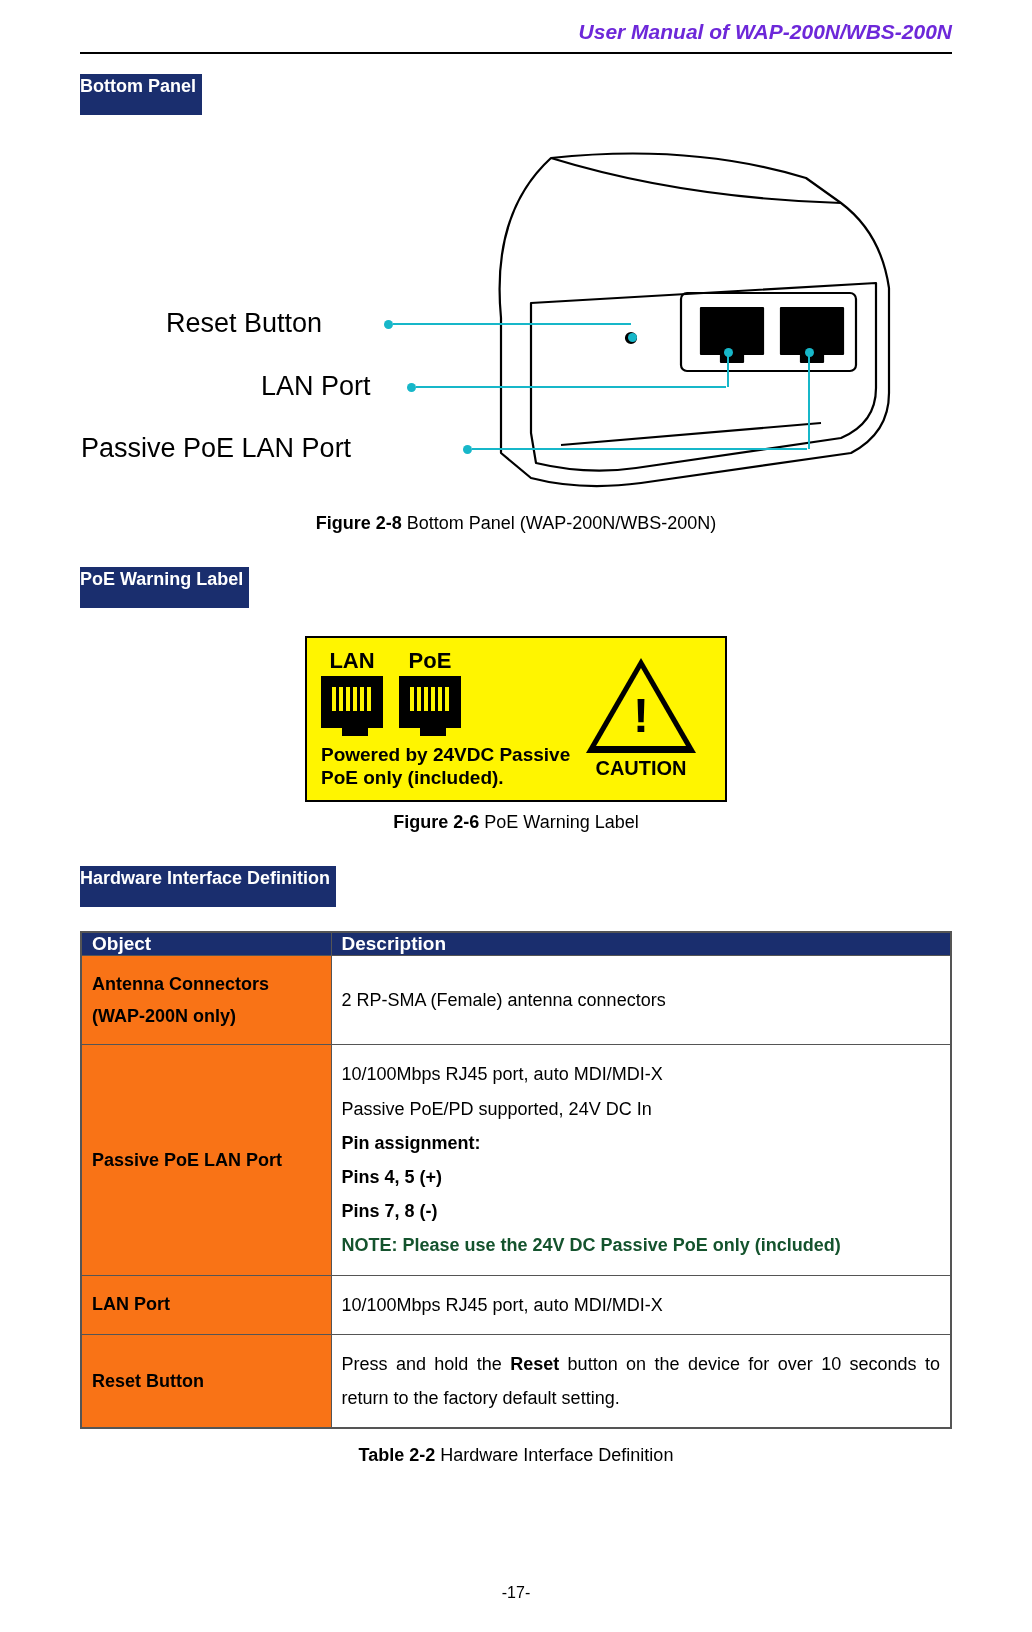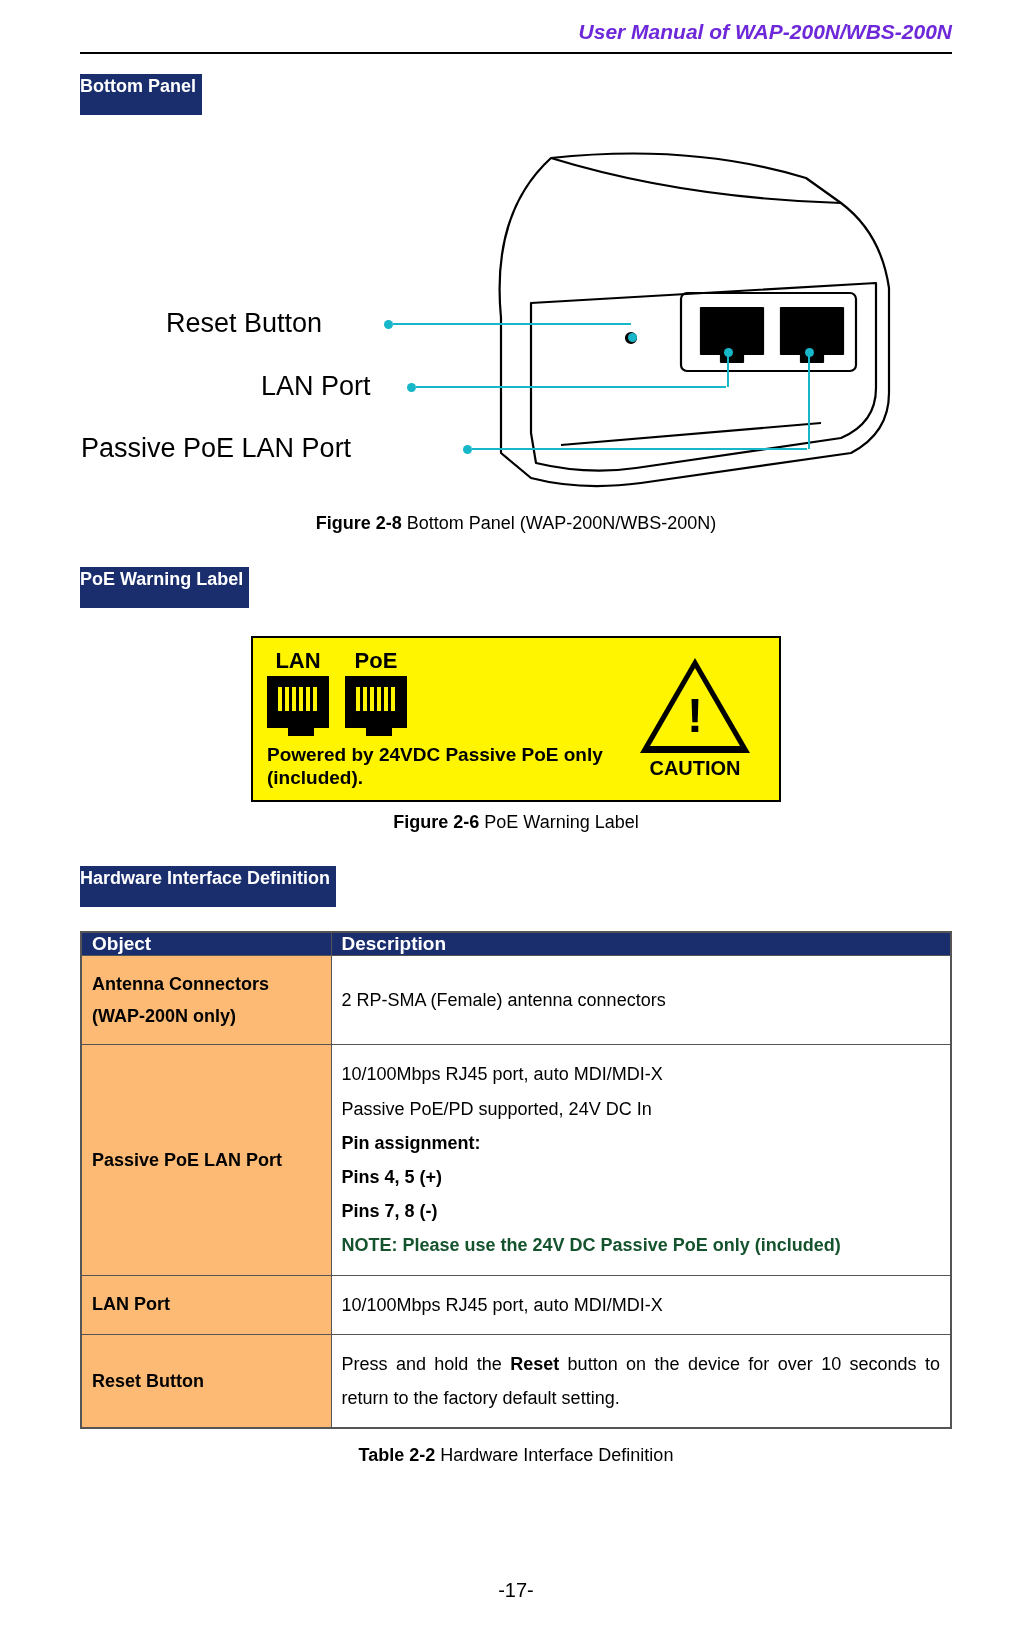--- a/index.html
+++ b/index.html
@@ -35,41 +35,41 @@
     text-align: center;
     font-size: 18px;
     margin: 10px 0 25px 0;
   }
   .figure-caption b { font-weight: bold; }
   .page-number {
     position: absolute;
     bottom: 30px;
     left: 0; right: 0;
     text-align: center;
-    font-size: 20px;
+    font-size: 16px;
   }
 
   
   .bp-diagram { width: 870px; height: 370px; margin: 0 auto; position: relative; }
 
   
   .callout {
     position: absolute;
     font-size: 27px;
     font-weight: normal;
     color: #000;
     white-space: nowrap;
   }
   .callout-reset   { left: 85px;  top: 175px; }
   .callout-lan     { left: 180px; top: 238px; }
   .callout-poe     { left: 0px;   top: 300px; }
 
   
   .poe-label {
-    width: 530px;
+    width: 422px;
     margin: 10px auto 0 auto;
     border: 2px solid #000;
     background: #fff500;
     display: flex;
     align-items: stretch;
     padding: 10px 14px;
   }
   .poe-left { flex: 1; }
   .poe-row1 { display: flex; gap: 16px; align-items: flex-start; }
   .poe-port-group { text-align: center; }
@@ -146,21 +146,21 @@
     border: 1px solid #555;
   }
   table.hw td {
     border: 1px solid #555;
     padding: 12px 10px;
     font-size: 18px;
     vertical-align: middle;
     line-height: 1.9;
   }
   table.hw td.obj {
-    background: #fdba74;
+    background: #f97316;
     font-weight: bold;
     width: 250px;
     line-height: 1.8;
   }
   .note-blue { color: #14532d; font-weight: bold; }
   .desc-bold { font-weight: bold; }
   .reset-desc { text-align: justify; }
 
   
   .leader-dot {

